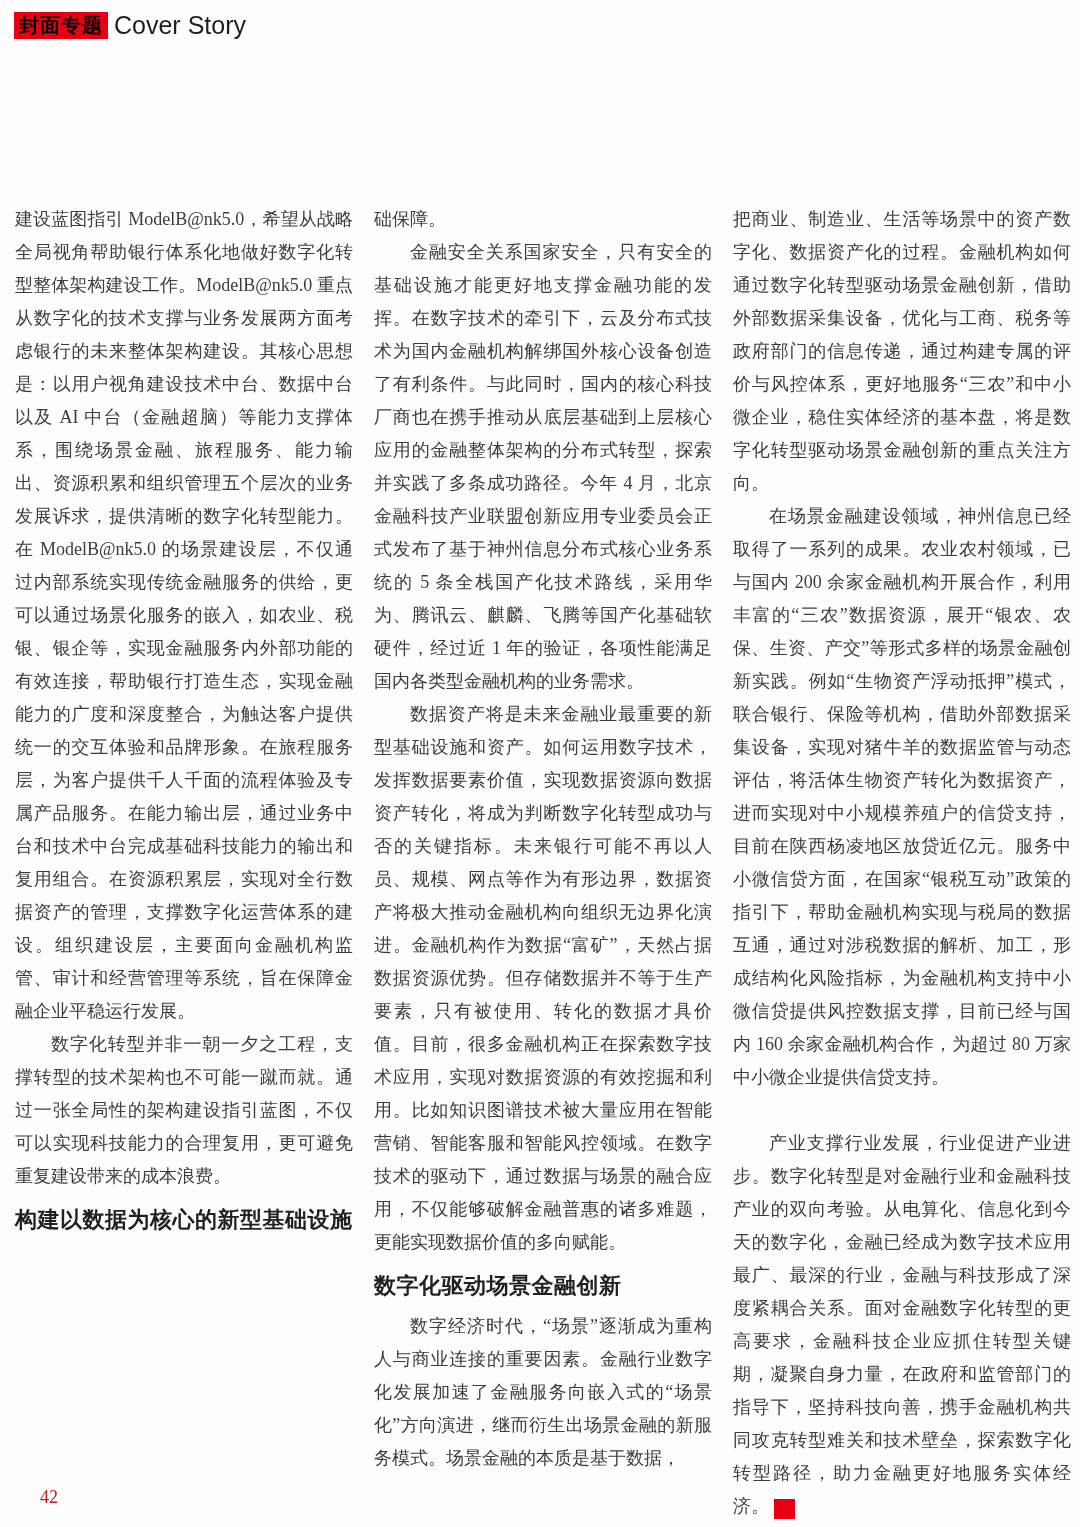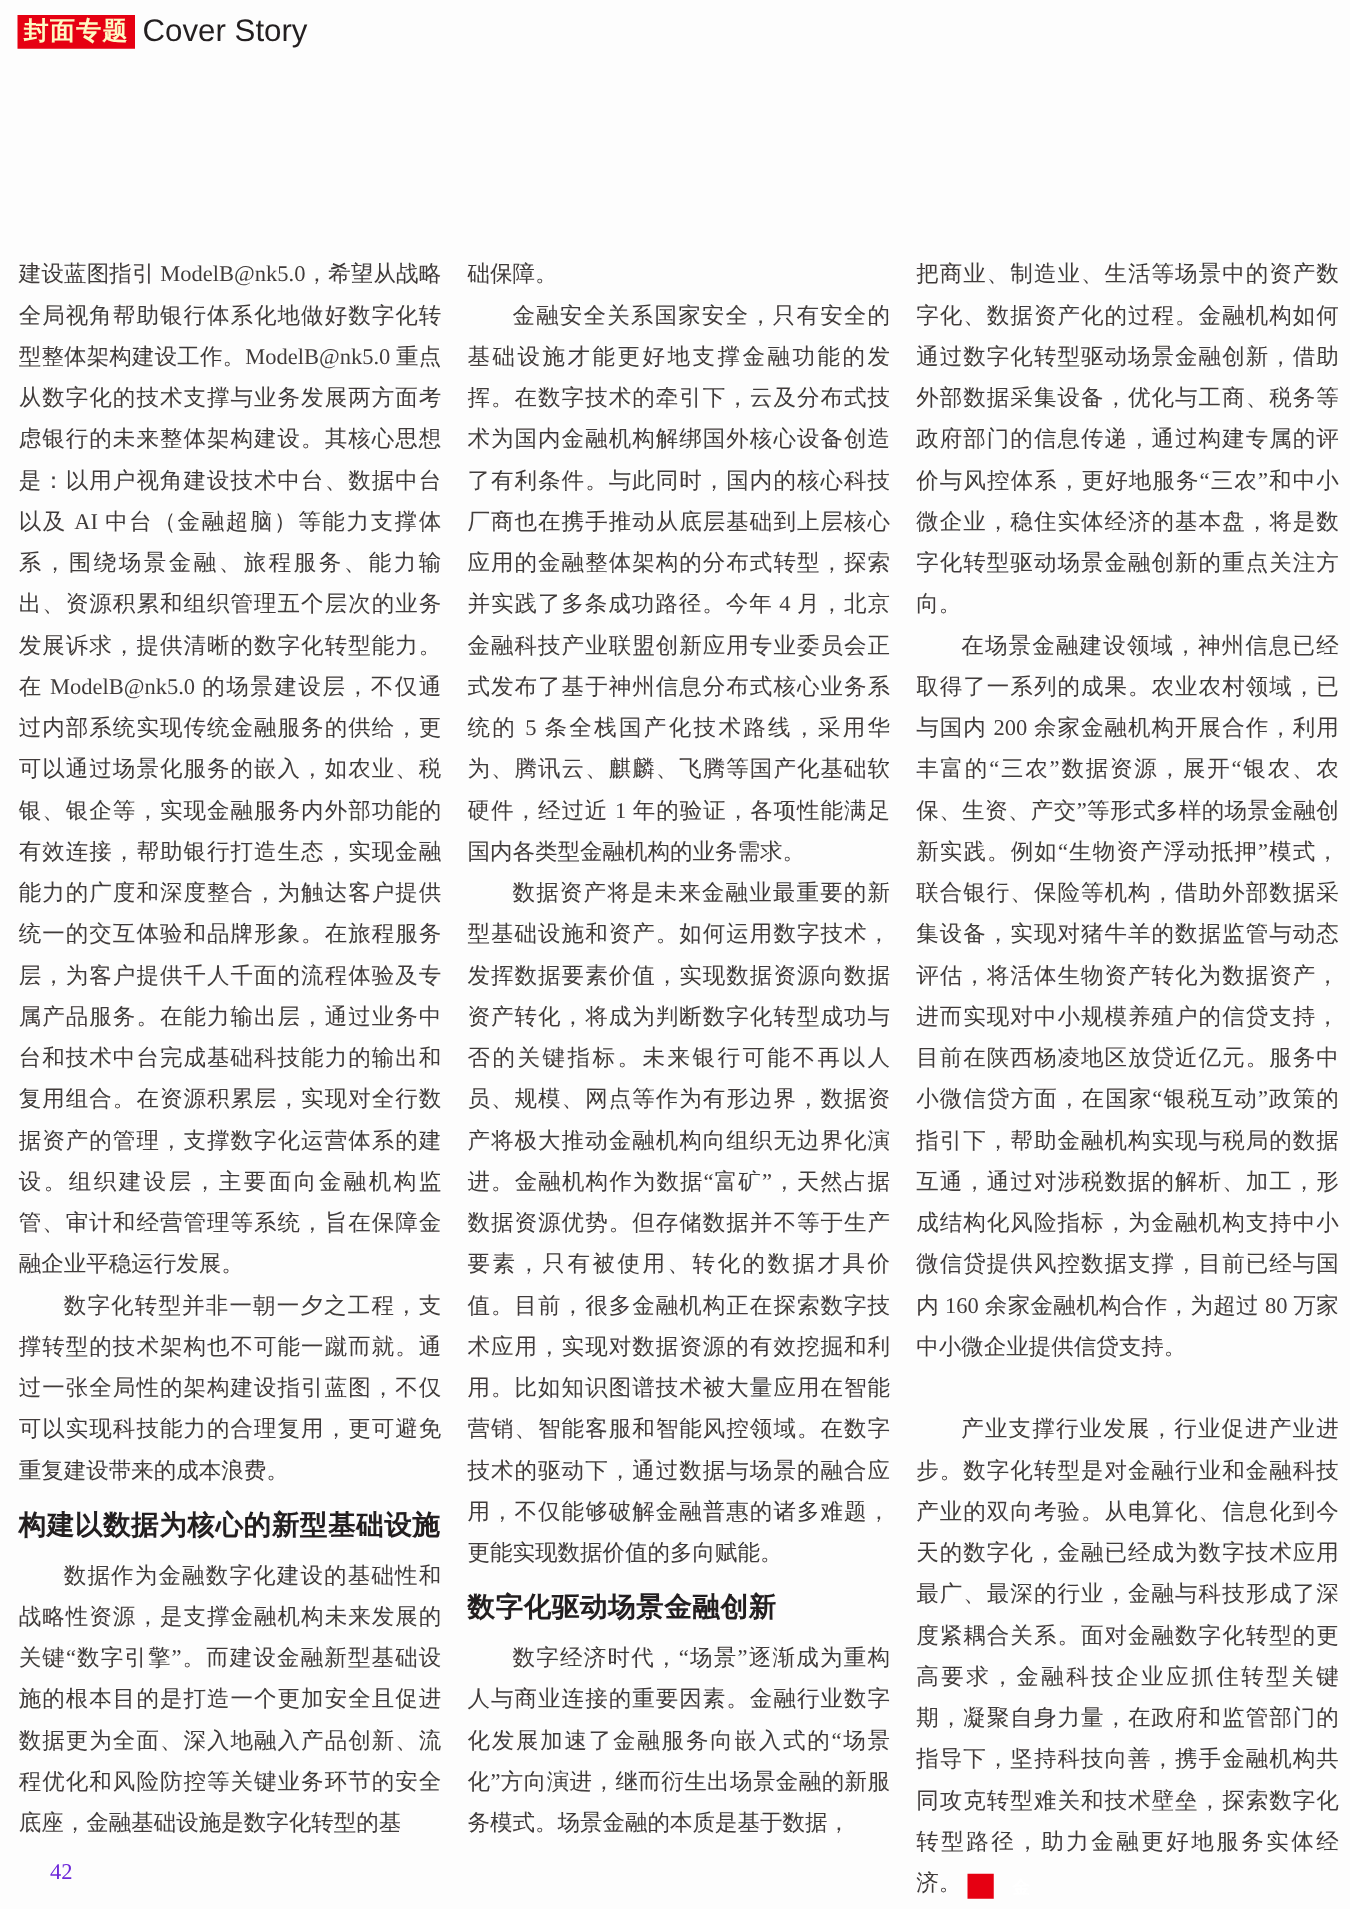--- a/index.html
+++ b/index.html
@@ -19,21 +19,21 @@
   #header {
     position: absolute;
     left: 14px;
     top: 11px;
     display: flex;
     align-items: center;
   }
   #header .tag {
     display: inline-block;
     background: #e60012;
-    color: #fef9c3;
+    color: #000000;
     font-family: "Liberation Sans", "DejaVu Sans", sans-serif;
     font-weight: 700;
     font-size: 20px;
     line-height: 27px;
     height: 27px;
     padding: 0 5px;
     letter-spacing: 1px;
   }
   #header .title {
     font-family: "Liberation Sans", "DejaVu Sans", sans-serif;
@@ -89,40 +89,39 @@
     text-align: center;
     margin-left: 5px;
     vertical-align: -2px;
   }
   
   #page-number {
     position: absolute;
     left: 40px;
     top: 1487px;
     font-size: 18px;
-    color: #6d28d9;
+    color: #b91c1c;
     font-family: "Liberation Serif", "DejaVu Serif", serif;
   }
 </style>
 </head>
 <body>
 
 <div id="page">
 
   <div id="header">
     <span class="tag">封面专题</span>
     <span class="title">Cover Story</span>
   </div>
 
   <div id="columns">
       <div class="col">
         <p class="body-p"><span>建设蓝图指引 ModelB@nk5.0，希望从战略全局视角帮助银行体系化地做好数字化转型整体架构建设工作。ModelB@nk5.0 重点从数字化的技术支撑与业务发展两方面考虑银行的未来整体架构建设。其核心思想是：以用户视角建设技术中台、数据中台以及 AI 中台（金融超脑）等能力支撑体系，围绕场景金融、旅程服务、能力输出、资源积累和组织管理五个层次的业务发展诉求，提供清晰的数字化转型能力。在 ModelB@nk5.0 的场景建设层，不仅通过内部系统实现传统金融服务的供给，更可以通过场景化服务的嵌入，如农业、税银、银企等，实现金融服务内外部功能的有效连接，帮助银行打造生态，实现金融能力的广度和深度整合，为触达客户提供统一的交互体验和品牌形象。在旅程服务层，为客户提供千人千面的流程体验及专属产品服务。在能力输出层，通过业务中台和技术中台完成基础科技能力的输出和复用组合。在资源积累层，实现对全行数据资产的管理，支撑数字化运营体系的建设。组织建设层，主要面向金融机构监管、审计和经营管理等系统，旨在保障金融企业平稳运行发展。</span></p>
         <p class="body-p indent"><span>数字化转型并非一朝一夕之工程，支撑转型的技术架构也不可能一蹴而就。通过一张全局性的架构建设指引蓝图，不仅可以实现科技能力的合理复用，更可避免重复建设带来的成本浪费。</span></p>
         <h2 class="col-heading"><span>构建以数据为核心的新型基础设施</span></h2>
-        <p class="body-p indent"><span>数据作为金融数字化建设的基础性和战略性资源，是支撑金融机构未来发展的关键“数字引擎”。而建设金融新型基础设施的根本目的是打造一个更加安全且促进数据更为全面、深入地融入产品创新、流程优化和风险防控等关键业务环节的安全底座，金融基础设施是数字化转型的基</span></p>
       </div>
       <div class="col">
         <p class="body-p"><span>础保障。</span></p>
         <p class="body-p indent"><span>金融安全关系国家安全，只有安全的基础设施才能更好地支撑金融功能的发挥。在数字技术的牵引下，云及分布式技术为国内金融机构解绑国外核心设备创造了有利条件。与此同时，国内的核心科技厂商也在携手推动从底层基础到上层核心应用的金融整体架构的分布式转型，探索并实践了多条成功路径。今年 4 月，北京金融科技产业联盟创新应用专业委员会正式发布了基于神州信息分布式核心业务系统的 5 条全栈国产化技术路线，采用华为、腾讯云、麒麟、飞腾等国产化基础软硬件，经过近 1 年的验证，各项性能满足国内各类型金融机构的业务需求。</span></p>
         <p class="body-p indent"><span>数据资产将是未来金融业最重要的新型基础设施和资产。如何运用数字技术，发挥数据要素价值，实现数据资源向数据资产转化，将成为判断数字化转型成功与否的关键指标。未来银行可能不再以人员、规模、网点等作为有形边界，数据资产将极大推动金融机构向组织无边界化演进。金融机构作为数据“富矿”，天然占据数据资源优势。但存储数据并不等于生产要素，只有被使用、转化的数据才具价值。目前，很多金融机构正在探索数字技术应用，实现对数据资源的有效挖掘和利用。比如知识图谱技术被大量应用在智能营销、智能客服和智能风控领域。在数字技术的驱动下，通过数据与场景的融合应用，不仅能够破解金融普惠的诸多难题，更能实现数据价值的多向赋能。</span></p>
         <h2 class="col-heading"><span>数字化驱动场景金融创新</span></h2>
         <p class="body-p indent"><span>数字经济时代，“场景”逐渐成为重构人与商业连接的重要因素。金融行业数字化发展加速了金融服务向嵌入式的“场景化”方向演进，继而衍生出场景金融的新服务模式。场景金融的本质是基于数据，</span></p>
       </div>
       <div class="col">
         <p class="body-p"><span>把商业、制造业、生活等场景中的资产数字化、数据资产化的过程。金融机构如何通过数字化转型驱动场景金融创新，借助外部数据采集设备，优化与工商、税务等政府部门的信息传递，通过构建专属的评价与风控体系，更好地服务“三农”和中小微企业，稳住实体经济的基本盘，将是数字化转型驱动场景金融创新的重点关注方向。</span></p>

